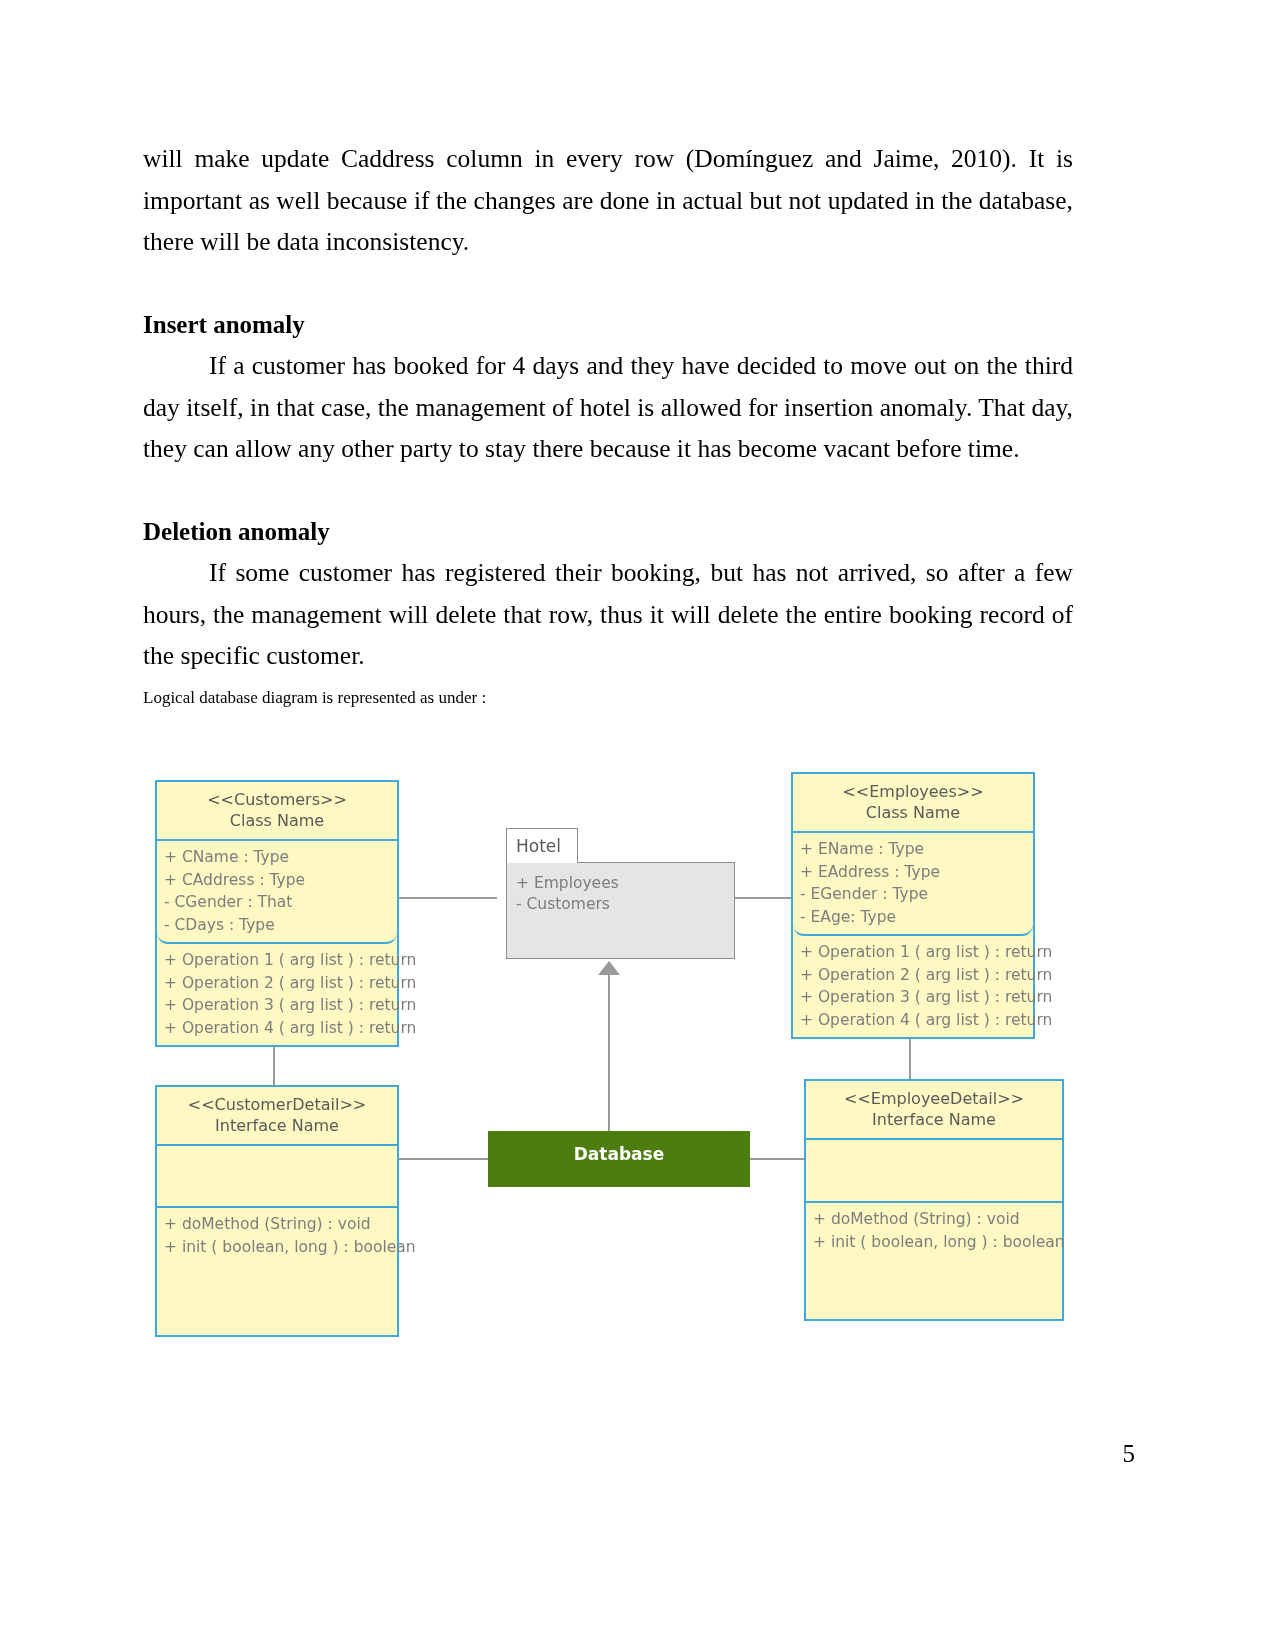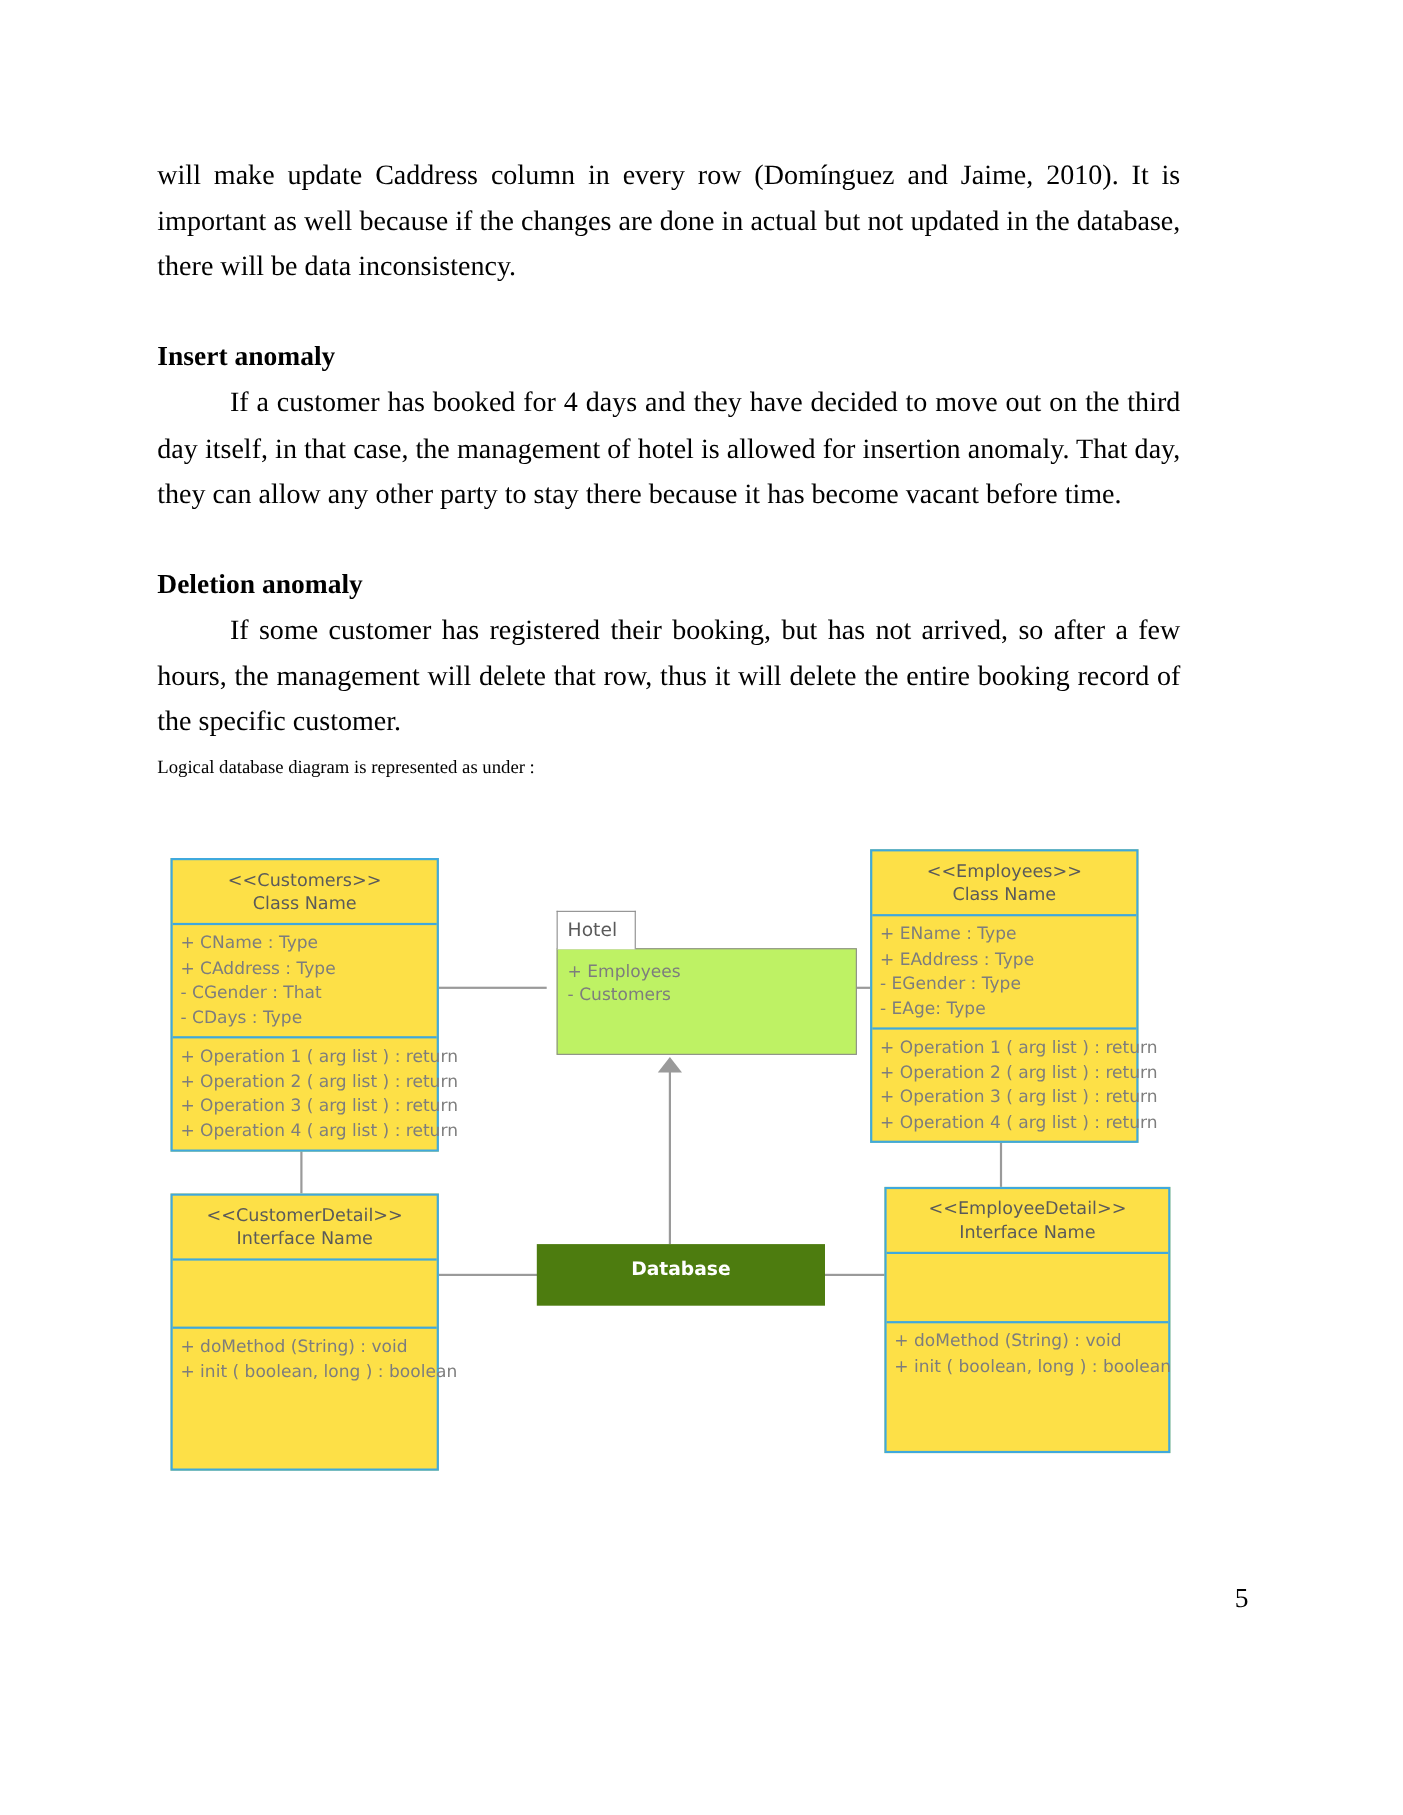--- a/index.html
+++ b/index.html
@@ -77,21 +77,21 @@
     top: 768px;
     width: 930px;
     height: 590px;
     font-family: "DejaVu Sans", "Liberation Sans", sans-serif;
   }
 
   .uml-box {
     position: absolute;
     box-sizing: border-box;
     border: 2px solid #3fa9dd;
-    background: #fde047;
+    background: #fef9c3;
     z-index: 3;
   }
   .uml-sec {
     box-sizing: border-box;
     border-bottom: 2px solid #3fa9dd;
   }
   .uml-sec:last-child { border-bottom: none; }
 
   .uml-title {
     text-align: center;
@@ -101,20 +101,21 @@
     padding: 7px 4px 8px 4px;
     font-weight: 400;
   }
   .uml-title .ln2 { display: block; }
 
   .uml-list {
     color: #7d7d7d;
     font-size: 15.5px;
     line-height: 22.5px;
     padding: 5px 0 6px 7px;
+    border-radius: 11px;
   }
   .uml-list div { white-space: nowrap; }
 
   .uml-empty { }
 
   
   .pkg {
     position: absolute;
     z-index: 3;
   }
@@ -130,24 +131,24 @@
     color: #5a5a5a;
     font-size: 17px;
     line-height: 34px;
     padding-left: 9px;
     z-index: 4;
   }
   .pkg-body {
     position: absolute;
     box-sizing: border-box;
     border: 1.5px solid #8c8c8c;
-    background: #bef264;
+    background: #e5e5e5;
     left: 0;
     top: 34px;
-    width: 273px;
+    width: 229px;
     height: 97px;
     z-index: 3;
   }
   .pkg-list {
     color: #7d7d7d;
     font-size: 15.5px;
     line-height: 21px;
     padding: 10px 0 0 9px;
   }
   .pkg-list div { white-space: nowrap; }

